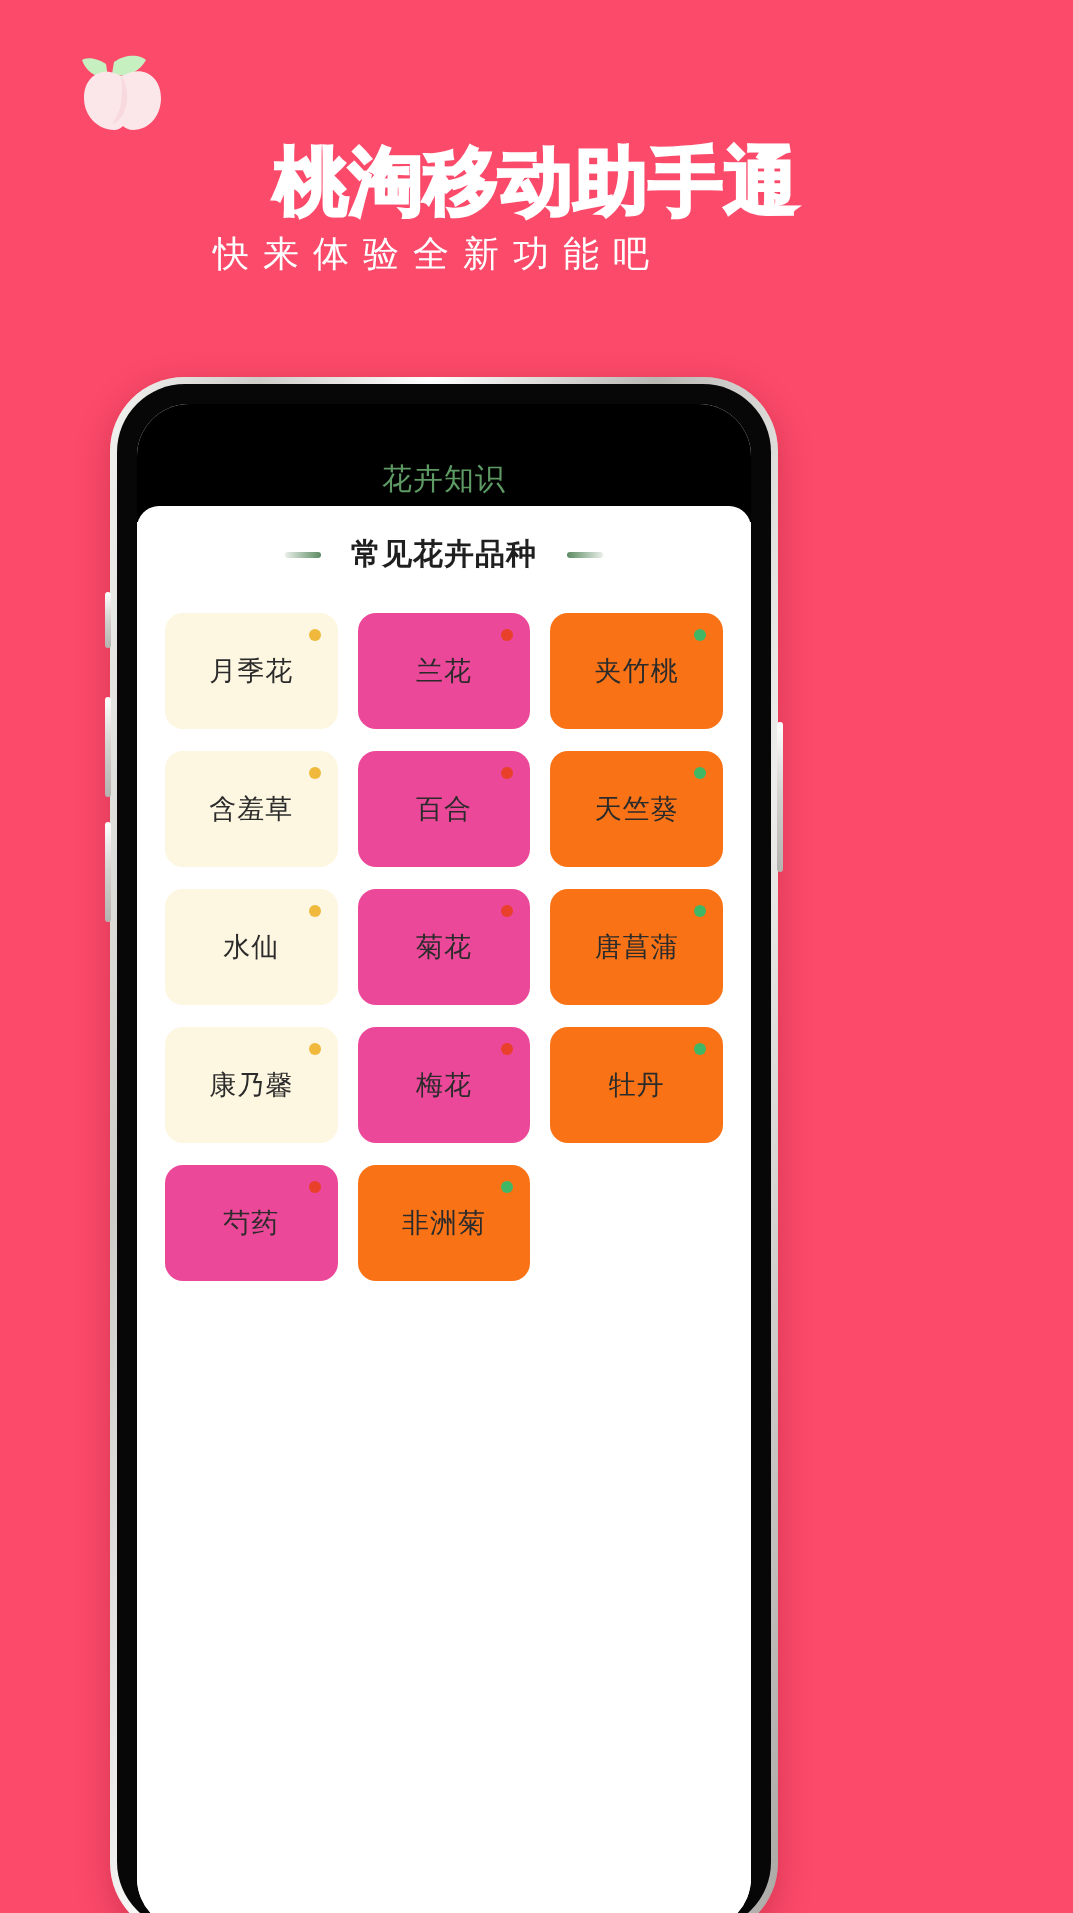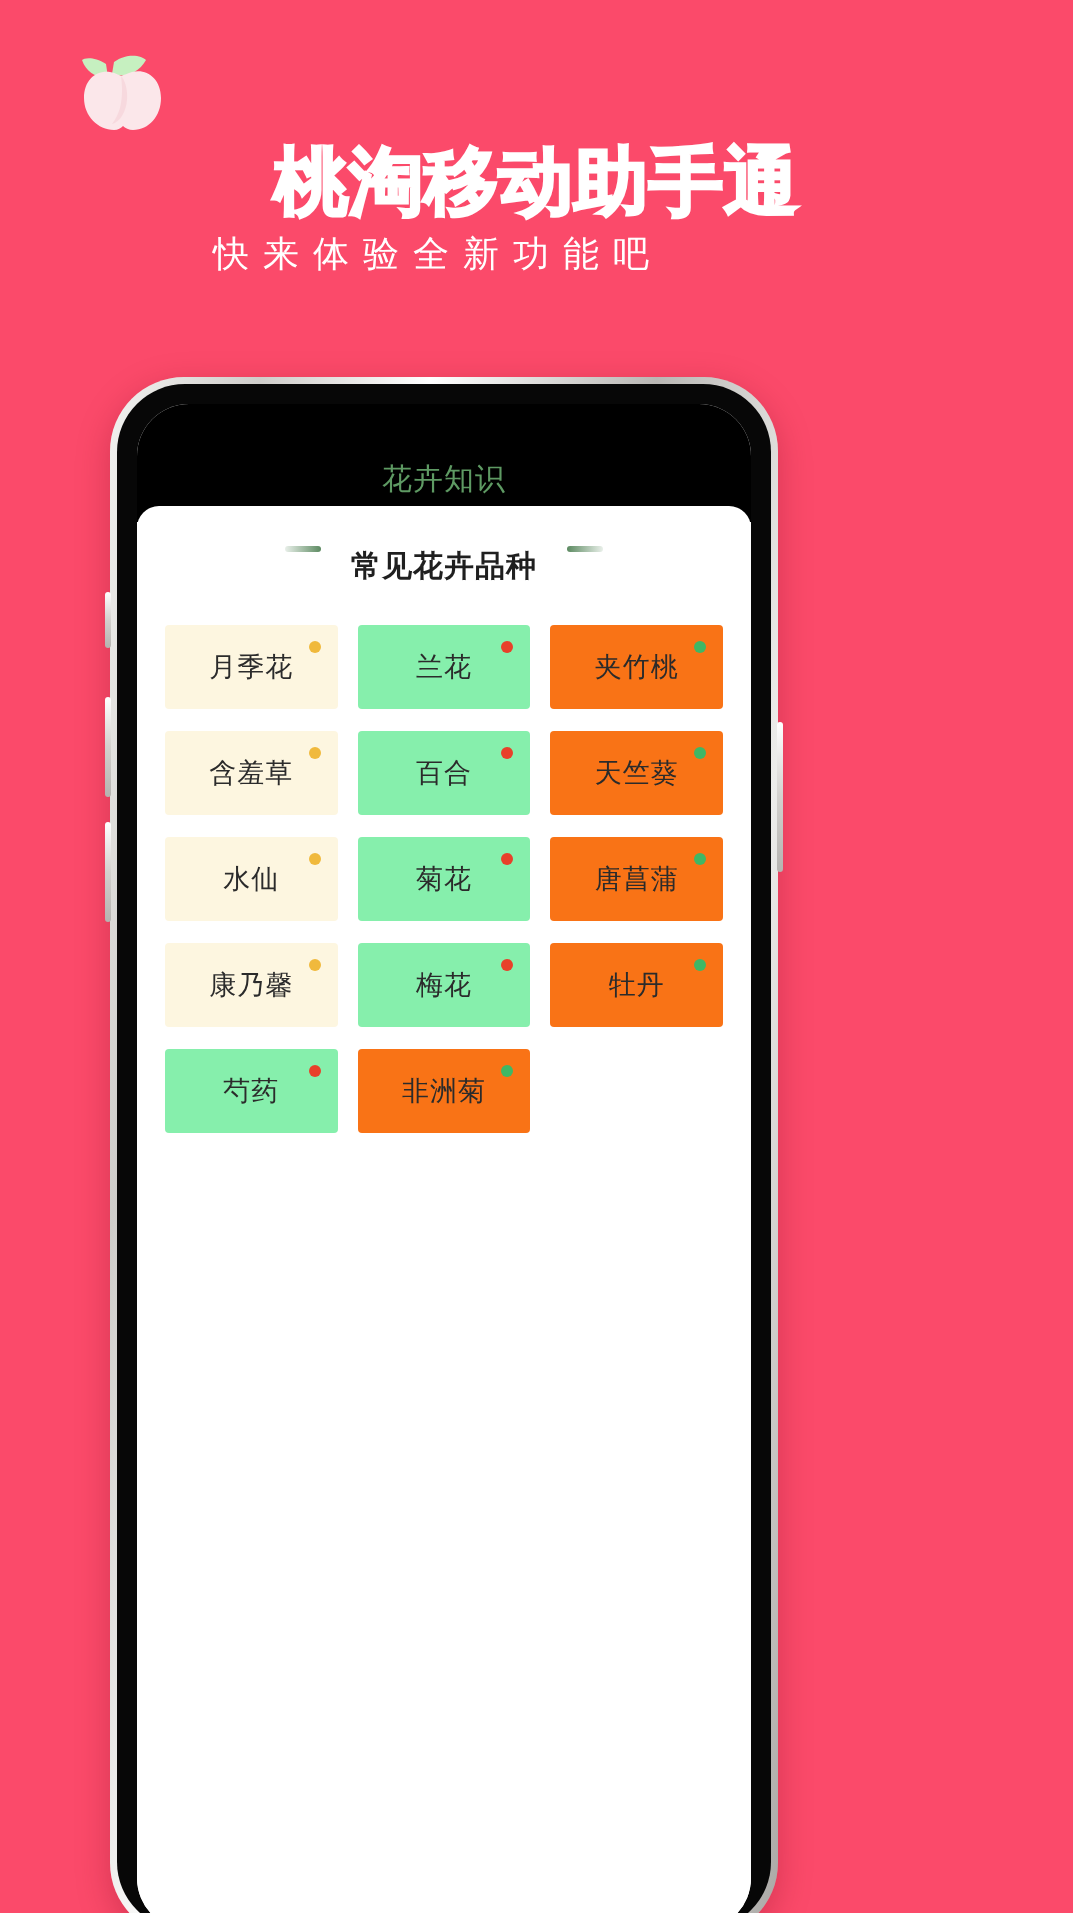--- a/index.html
+++ b/index.html
@@ -138,23 +138,24 @@
     margin-top: -16px;
     background: #FFFFFF;
     border-radius: 22px 22px 0 0;
     min-height: 1424px;
     padding: 0 28px;
     box-sizing: border-box;
   }
 
   .section-head {
     display: flex;
+    align-items: center;
     justify-content: center;
     gap: 30px;
-    padding-top: 40px;
+    padding-top: 28px;
     padding-bottom: 30px;
   }
   .dash {
     width: 36px;
     height: 6px;
     border-radius: 3px;
     display: block;
   }
   .dash-left  { background: linear-gradient(90deg, rgba(106,150,110,0.15) 0%, #5C8A61 100%); }
   .dash-right { background: linear-gradient(90deg, #5C8A61 0%, rgba(106,150,110,0.15) 100%); }
@@ -167,42 +168,42 @@
 
   .grid {
     display: grid;
     grid-template-columns: repeat(3, 1fr);
     gap: 22px 20px;
     padding-top: 8px;
   }
 
   .card {
     position: relative;
-    height: 84px;
-    border-radius: 4px;
+    height: 116px;
+    border-radius: 18px;
     display: flex;
     align-items: center;
     justify-content: center;
   }
   .card-label {
     font-size: 27px;
     color: #2B2B2B;
     font-weight: 400;
     letter-spacing: 1px;
   }
   .card-dot {
     position: absolute;
     right: 17px;
     top: 16px;
     width: 12px;
     height: 12px;
     border-radius: 50%;
   }
   .card-cream { background: #FDF6E0; }
-  .card-pink  { background: #86efac; }
+  .card-pink  { background: #ec4899; }
   .card-green { background: #f97316; }
   .dot-amber  { background: #F0B93C; }
   .dot-red    { background: #E8402A; }
   .dot-green  { background: #3FB765; }
 </style>
 </head>
 <body>
 
 <div class="promo">
 

